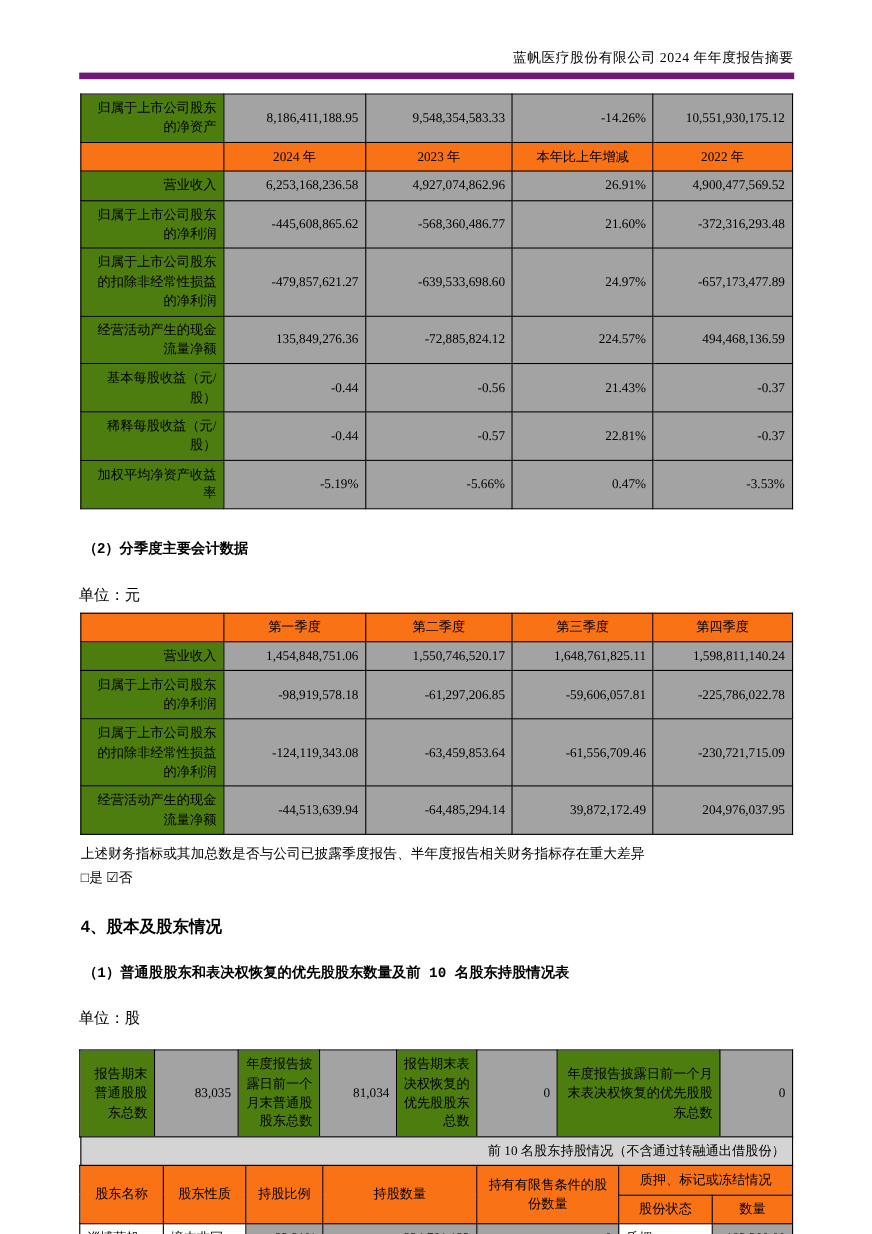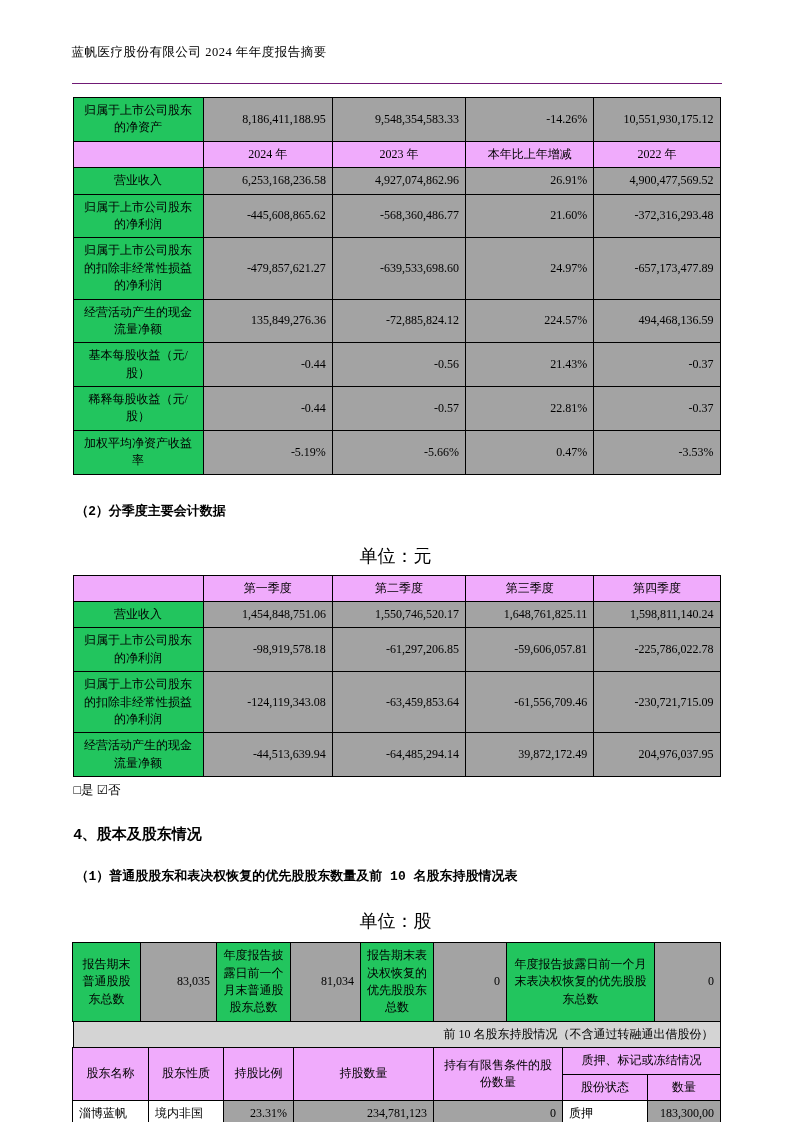--- a/index.html
+++ b/index.html
@@ -6,56 +6,57 @@
   html, body {
     margin: 0; padding: 0;
     background: #ffffff;
     font-family: "Liberation Serif", "DejaVu Serif", serif;
     color: #000;
   }
   body { width: 793px; height: 1122px; overflow: hidden; }
   .content { width: 650px; margin: 0 auto; padding-top: 44px; }
 
   .doc-header {
+    text-align: right;
     font-size: 12.5px;
     letter-spacing: 0.5px;
-    padding-bottom: 22px;
-    border-bottom: 1px solid #701a75;
+    padding-bottom: 5px;
+    border-bottom: 6px solid #701a75;
   }
 
   table {
     border-collapse: collapse;
     width: 648px;
     table-layout: fixed;
     font-size: 12px;
     margin: 0 auto;
   }
   td {
     border: 1px solid #000;
     padding: 4px 6px;
     vertical-align: middle;
     line-height: 1.45;
     word-break: break-all;
   }
-  .lbl { background: #22c55e; text-align: center; }
-  .hdr { background: #f0abfc; text-align: center; }
+  .lbl { background: #4d7c0f; text-align: right; }
+  .hdr { background: #f97316; text-align: center; }
   .num { text-align: right; background: #a3a3a3; }
   .txt { text-align: left; background: #fff; }
 
   .tbl1 { margin-top: 13px; }
 
   .sec-title {
     font-family: "Liberation Sans", "DejaVu Sans", sans-serif;
     font-weight: bold;
     font-size: 13px;
     margin: 27px 0 16px 4px;
   }
   .unit-label {
-    text-align: center;
-    font-size: 18px;
+    text-align: left;
+    font-size: 14px;
     margin-top: 24px;
     padding-right: 2px;
   }
   .tbl2 { margin-top: 7px; font-family: Liberation Serif, serif; }
 
   .note-line { font-size: 12.5px; margin: 9px 0 0 2px; }
   .checkbox-line { font-size: 12.5px; margin: 5px 0 0 2px; }
 
   .sec4-title {
     font-family: "Liberation Sans", "DejaVu Sans", sans-serif;
@@ -63,21 +64,21 @@
     font-size: 15px;
     margin: 26px 0 0 2px;
   }
   .sub-title {
     font-family: Liberation Mono, monospace;
     font-weight: bold;
     font-size: 13px;
     margin: 23px 0 0 4px;
   }
 
-  .tbl3a { margin-top: 9px; }
+  .tbl3a { margin-top: 19px; }
   .tbl3b, .tbl3c { margin-top: -1px; }
   .merged-title { background: #d4d4d4; text-align: right; }
 </style>
 </head>
 <body>
 
 <div class="content">
 
   <div class="doc-header">蓝帆医疗股份有限公司 2024 年年度报告摘要</div>
 
@@ -199,20 +200,21 @@
     <tr>
       <td class="lbl">经营活动产生的现金流量净额</td>
       <td class="num">-44,513,639.94</td>
       <td class="num">-64,485,294.14</td>
       <td class="num">39,872,172.49</td>
       <td class="num">204,976,037.95</td>
     </tr>
   </tbody>
     </table>
 
+  <div class="note-line">上述财务指标或其加总数是否与公司已披露季度报告、半年度报告相关财务指标存在重大差异</div>
   <div class="checkbox-line">□是 ☑否</div>
 
   <div class="sec4-title">4、股本及股东情况</div>
   <div class="sub-title">（1）普通股股东和表决权恢复的优先股股东数量及前 10 名股东持股情况表</div>
   <div class="unit-label">单位：股</div>
 
   <table class="tbl3a">
     <colgroup>
         <col style="width:68px">
         <col style="width:76px">

